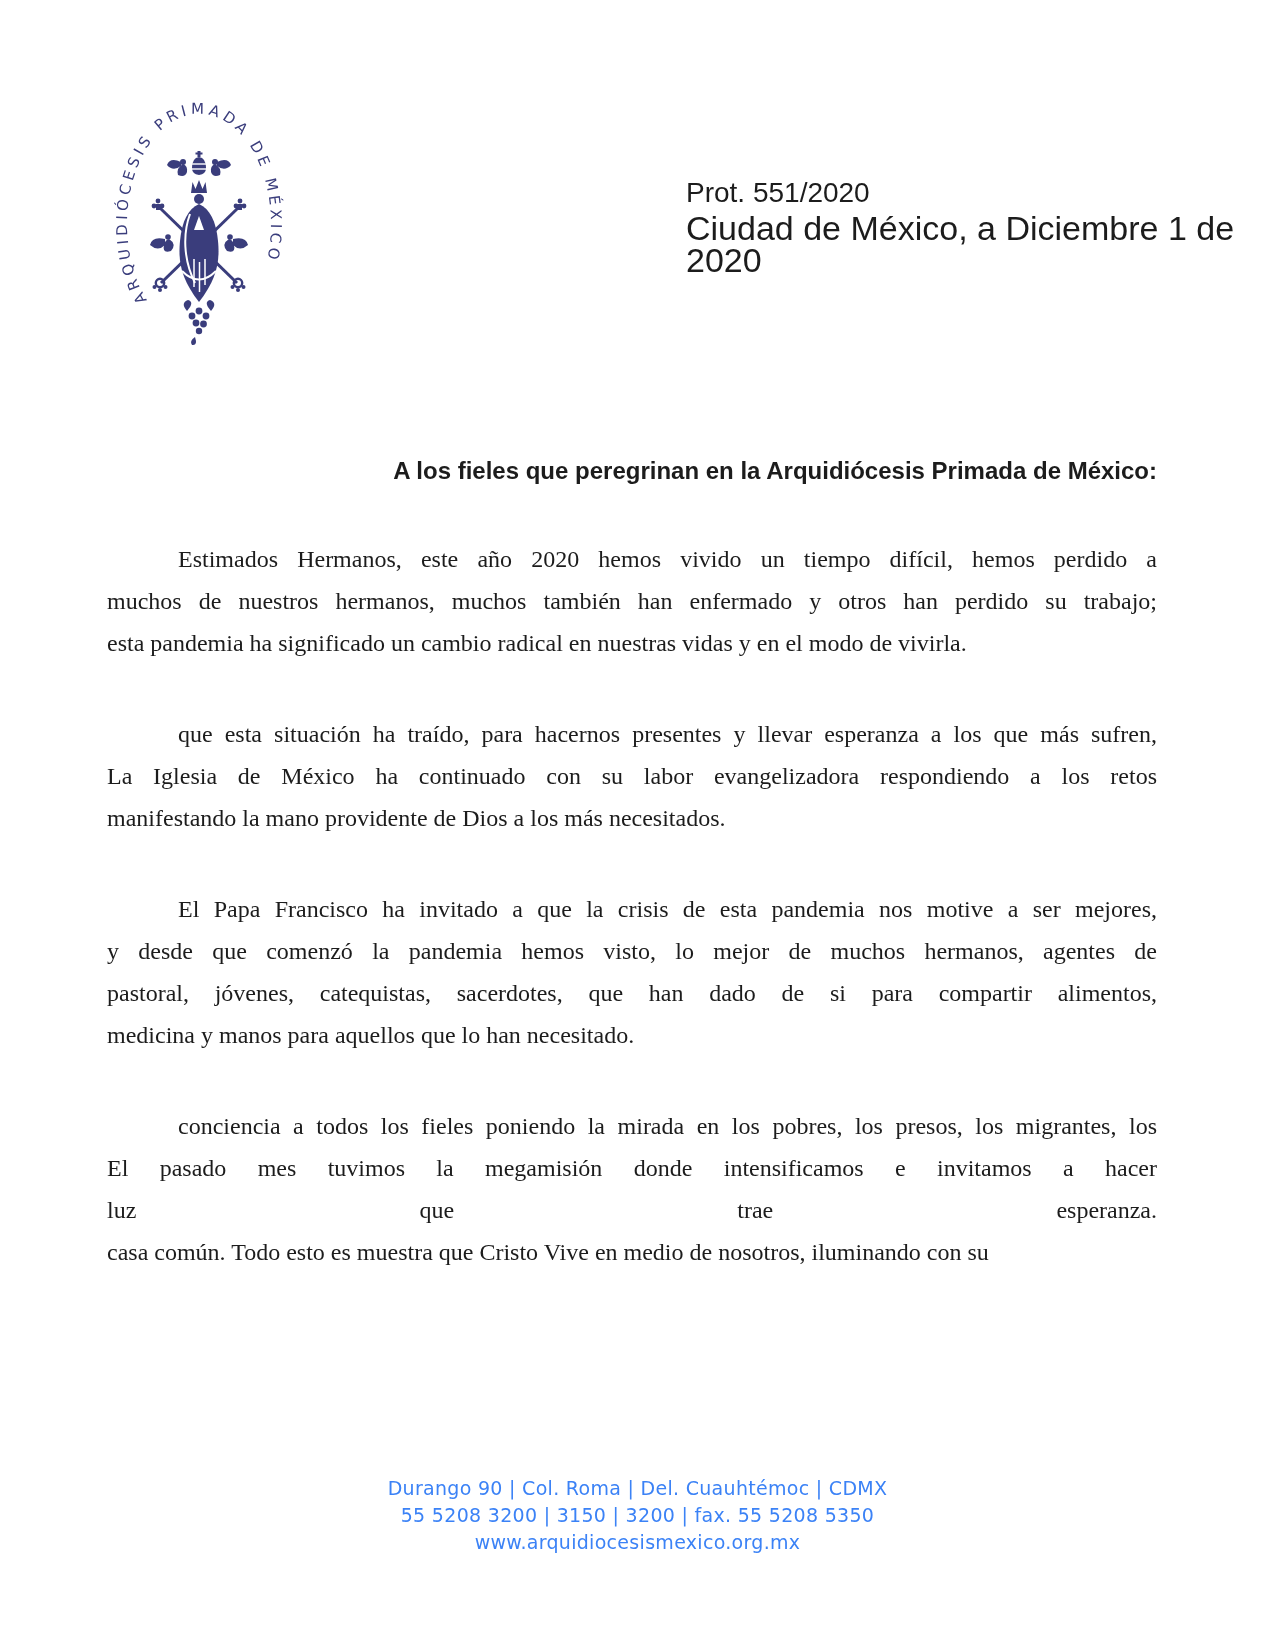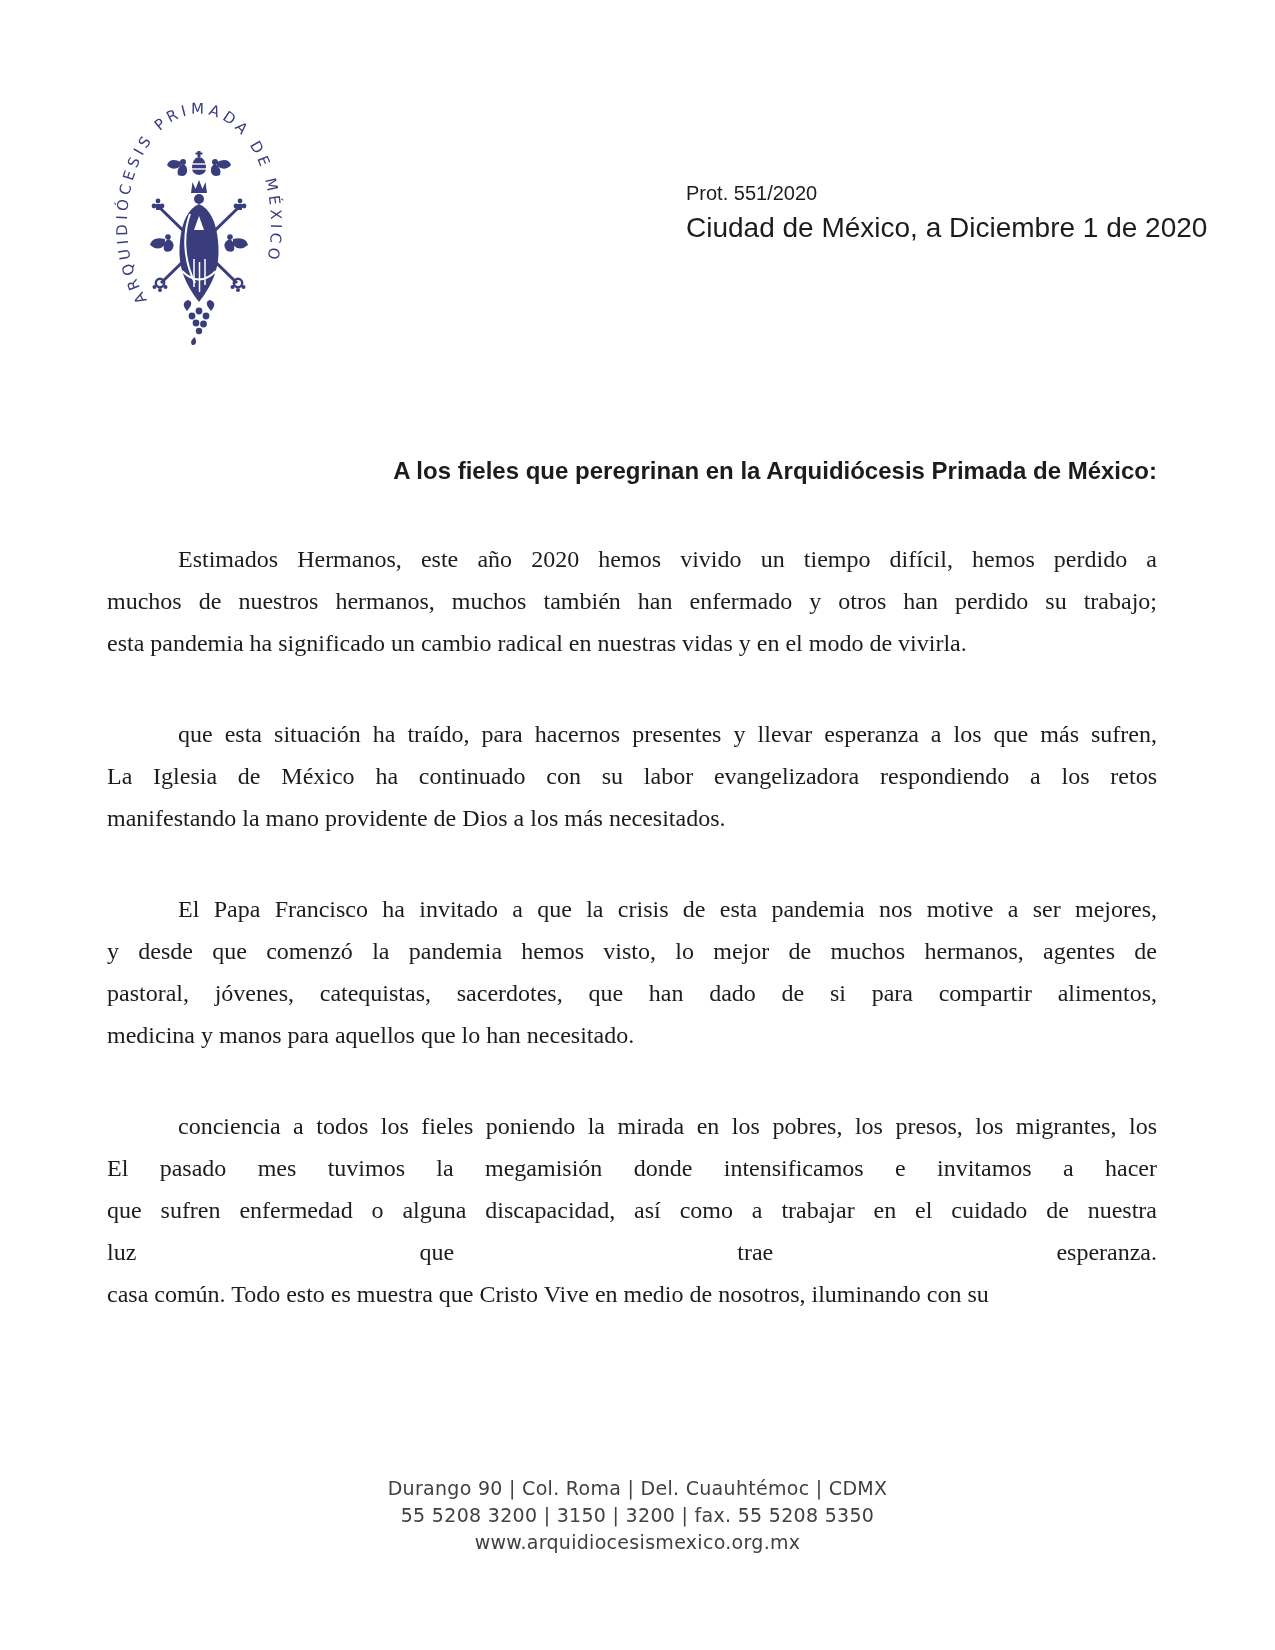--- a/index.html
+++ b/index.html
@@ -7,37 +7,37 @@
     position:relative; width:1275px; height:1650px; background:#ffffff;
     font-family:"Liberation Sans", sans-serif; color:#1c1c1c; overflow:hidden;
   }
 
   
   .logo { position:absolute; left:113px; top:101px; width:172px; height:250px; }
   .logo text { font-family:"DejaVu Sans", sans-serif; font-size:15px; letter-spacing:4px; font-weight:500; }
 
   
   .header-right { position:absolute; left:686px; top:178px; }
-  .prot     { font-size:20px; line-height:30px; margin-bottom:4px; }
-  .dateline { font-size:28px; line-height:32px; }
+  .prot     { font-size:28px; line-height:30px; margin-bottom:4px; }
+  .dateline { font-size:34px; line-height:32px; }
 
   
   .content { position:absolute; left:107px; top:450px; width:1050px; }
   .salutation { font-weight:bold; font-size:24px; line-height:42px; margin-bottom:46px;text-align:right; }
   .para { font-size:24px; margin-bottom:49px;font-family:Liberation Serif, serif; }
   .para:last-child { margin-bottom:0; }
   .line { line-height:42px; text-align:justify; text-align-last:justify; }
   .line:last-child { text-align:center; text-align-last:left; }
   .para .line:first-child { text-indent:71px; }
 
   
   .footer {
     position:absolute; left:0; top:1475px; width:1275px; text-align:center;
     font-family:"DejaVu Sans", sans-serif; font-size:19px; line-height:27px;
-    color:#404040; letter-spacing:0.3px;
+    color:#3b82f6; letter-spacing:0.3px;
   }
 </style>
 </head>
 <body>
 
 <div class="page">
 
   <svg class="logo" viewBox="0 0 172 250" aria-hidden="true">
     <defs>
       <path id="arc" d="M 34 199 A 72 110 0 1 1 138 199" fill="none"></path>
@@ -128,21 +128,20 @@
       </div>
     <div class="para">
         <div class="line">El Papa Francisco ha invitado a que la crisis de esta pandemia nos motive a ser mejores,</div>
         <div class="line">y desde que comenzó la pandemia hemos visto, lo mejor de muchos hermanos, agentes de</div>
         <div class="line">pastoral, jóvenes, catequistas, sacerdotes, que han dado de si para compartir alimentos,</div>
         <div class="line">medicina y manos para aquellos que lo han necesitado.</div>
       </div>
     <div class="para">
         <div class="line">conciencia a todos los fieles poniendo la mirada en los pobres, los presos, los migrantes, los</div>
         <div class="line">El pasado mes tuvimos la megamisión donde intensificamos e invitamos a hacer</div>
-        <div class="line">que sufren enfermedad o alguna discapacidad, así como a trabajar en el cuidado de nuestra</div>
         <div class="line">luz que trae esperanza.</div>
         <div class="line">casa común. Todo esto es muestra que Cristo Vive en medio de nosotros, iluminando con su</div>
       </div>
   </div>
 
   <div class="footer">
     <div>Durango 90 | Col. Roma | Del. Cuauhtémoc | CDMX</div>
     <div>55 5208 3200 | 3150 | 3200 | fax. 55 5208 5350</div>
     <div>www.arquidiocesismexico.org.mx</div>
   </div>

